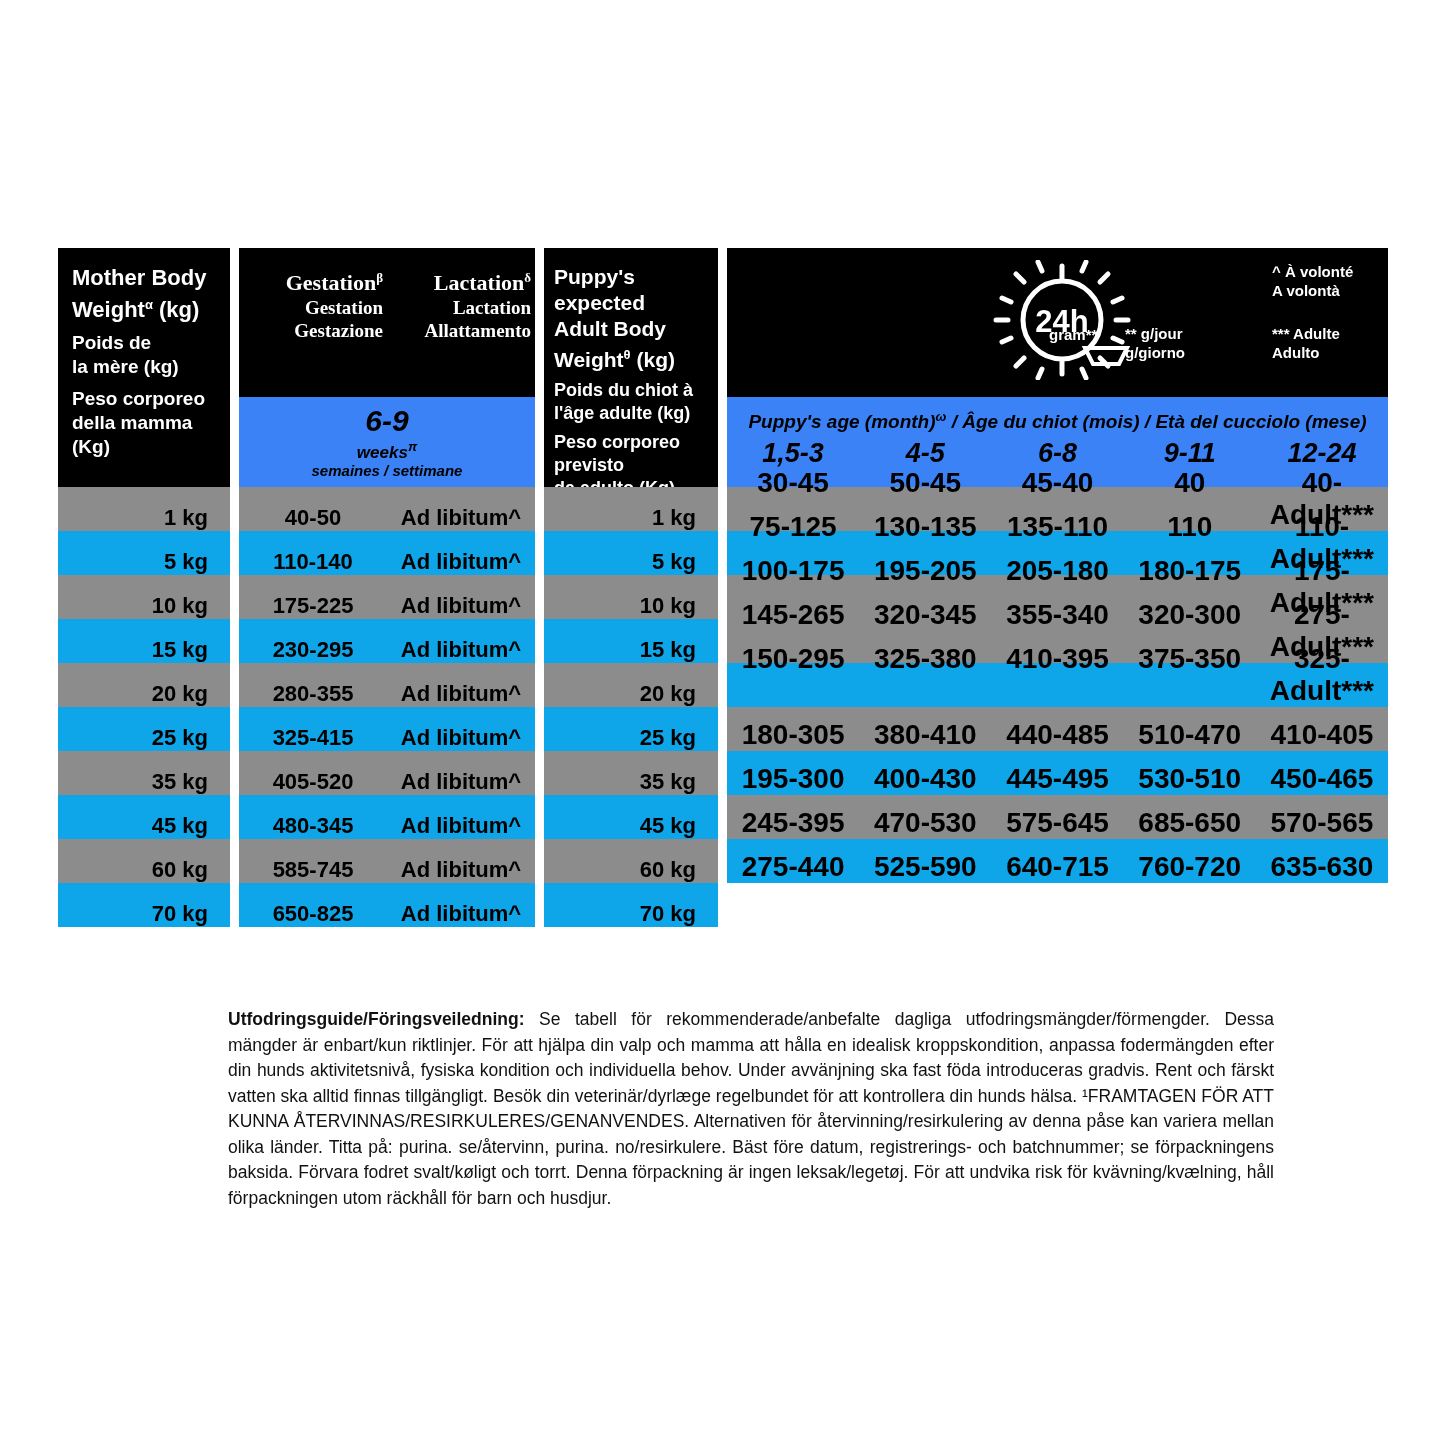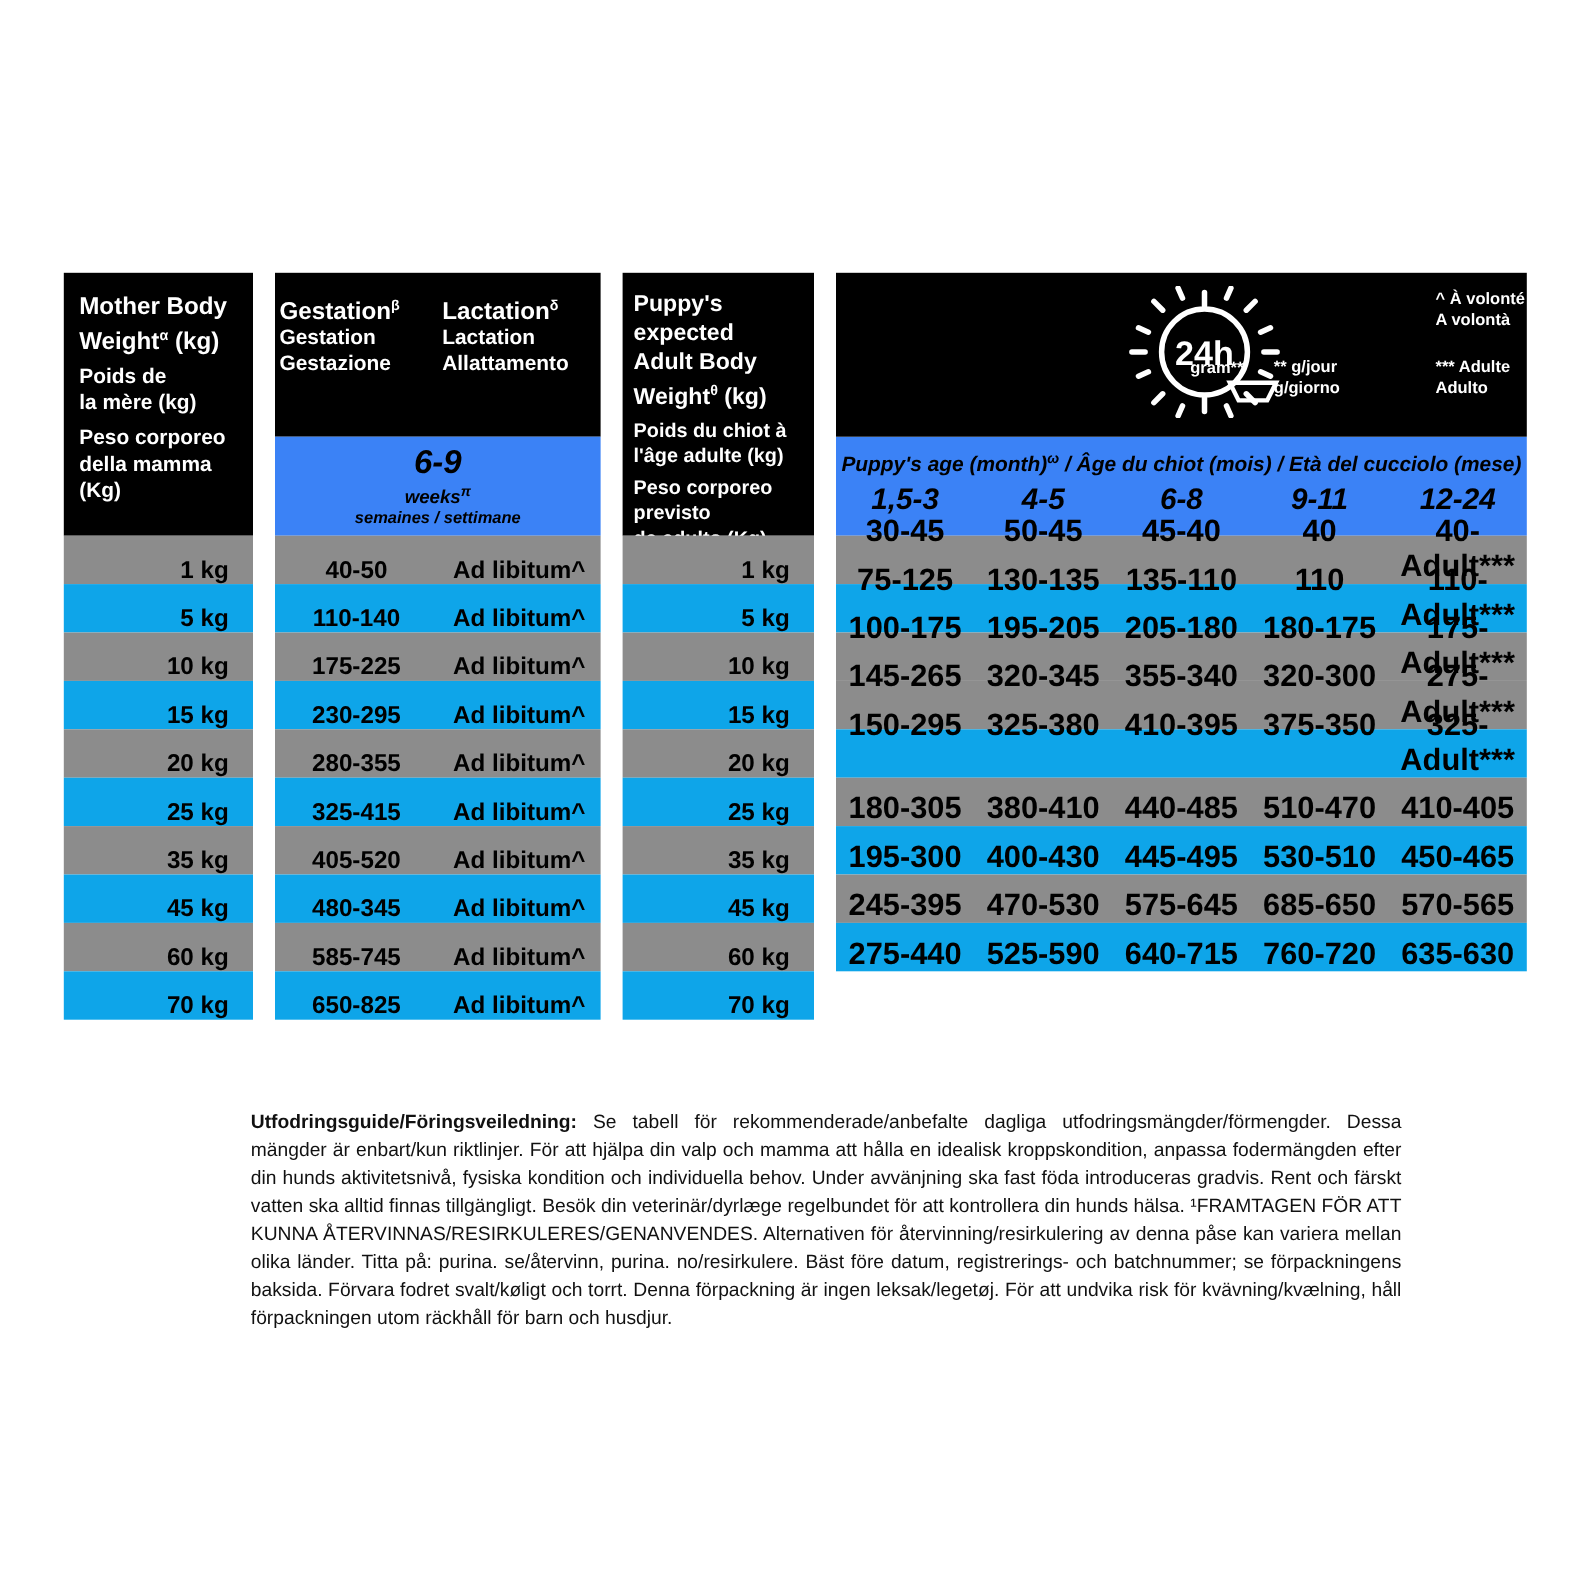--- a/index.html
+++ b/index.html
@@ -22,21 +22,21 @@
   }
 
   
   .feeding-table {
     position: absolute;
     left: 58px;
     top: 248px;
     width: 1330px;
     display: flex;
     align-items: stretch;
-    gap: 20px;
+    gap: 9px;
   }
 
   .col-block { display: flex; flex-direction: column; }
 
   
   .colA { width: 172px; }
   
   .colB { width: 296px; }
   
   .colC { width: 174px; }
@@ -66,21 +66,21 @@
   .colA-l1 { font-weight: bold; font-size: 22px; line-height: 27px; }
   .colA-l2 { font-weight: bold; font-size: 19px; line-height: 24px; margin-top: 8px;}
   .colA-l3 { font-weight: bold; font-size: 19px; line-height: 24px; margin-top: 8px;}
 
   
   .colB .hdr-black {
     height: 149px;
     display: flex;
     padding: 16px 0 0 0;
   }
-  .colB-sub { flex: 1 1 50%; text-align: left; padding: 0 4px; }
+  .colB-sub { flex: 1 1 50%; text-align: right; padding: 0 4px; font-family: Liberation Serif, serif; }
   .colB-sub .t1 { font-weight: bold; font-size: 22px; line-height: 27px; }
   .colB-sub .t2 { font-weight: bold; font-size: 19px; line-height: 23px; }
   .colB-sub .t3 { font-weight: bold; font-size: 19px; line-height: 23px; }
   .colB .hdr-tan {
     height: 90px;
     text-align: center;
     padding-top: 8px;
   }
   .colB .hdr-tan .w1 { font-weight: bold; font-size: 30px; line-height: 32px; }
   .colB .hdr-tan .w2 { font-weight: bold; font-size: 17px; line-height: 19px; }

